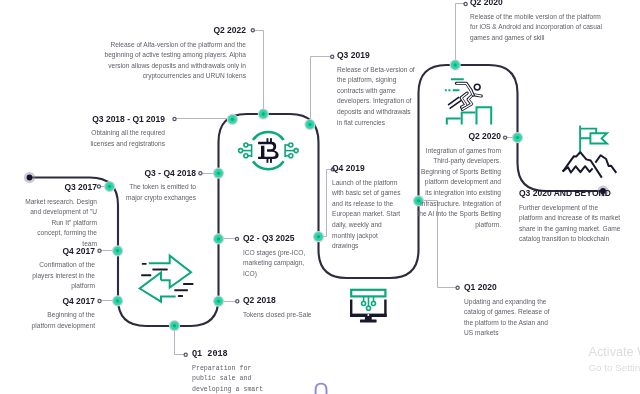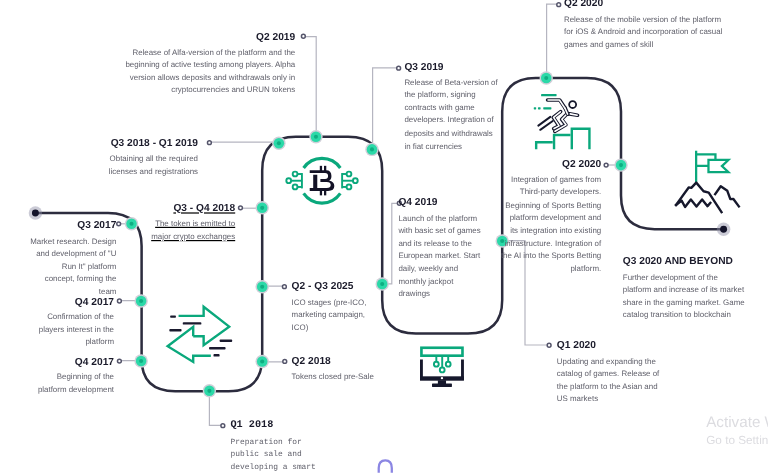--- a/index.html
+++ b/index.html
@@ -279,30 +279,30 @@
     <g fill="none" stroke="#16182c" stroke-width="2.0" stroke-linejoin="round" stroke-linecap="butt">
       <path d="M 562.8 171.6 L 573.9 156.2 L 576.1 156.6 L 580.2 152.2 L 586.3 159.4 L 590.6 160.5 L 601.8 177.6"></path>
       <path d="M 562.6 171.4 L 568.0 167.2 L 570.9 172.5 L 575.7 166.3 L 580.4 172.1 L 585.1 166.2 L 589.6 171.8 L 592.6 168.4"></path>
       <path d="M 595.4 162.6 L 600.6 155.2 L 606.1 159.0 L 608.6 165.9 L 611.0 165.7 L 616.3 172.8"></path>
     </g>
   </g>
 
 </svg>
 
 <div class="milestone right" style="left:102px;top:25px;width:144px;">
-  <div class="ms-title">Q2 2019</div>
+  <div class="ms-title">Q2 2022</div>
   <div class="ms-body">Release of Alfa-version of the platform and the beginning of active testing among players. Alpha version allows deposits and withdrawals only in cryptocurrencies and URUN tokens</div>
 </div>
 
 <div class="milestone right" style="left:89px;top:113.5px;width:76px;">
   <div class="ms-title">Q3 2018 - Q1 2019</div>
   <div class="ms-body">Obtaining all the required licenses and registrations</div>
 </div>
 
-<div class="milestone right" style="left:125px;top:167.5px;width:71px;text-decoration:underline;">
+<div class="milestone right" style="left:125px;top:167.5px;width:71px;">
   <div class="ms-title">Q3 - Q4 2018</div>
   <div class="ms-body">The token is emitted to major crypto exchanges</div>
 </div>
 
 <div class="milestone right" style="left:25px;top:182px;width:72px;">
   <div class="ms-title">Q3 2017</div>
   <div class="ms-body">Market research. Design and development of "U Run It" platform concept, forming the team</div>
 </div>
 
 <div class="milestone right" style="left:30px;top:245.5px;width:65px;">
@@ -348,21 +348,21 @@
 <div class="milestone right" style="left:417px;top:131px;width:84px;">
   <div class="ms-title">Q2 2020</div>
   <div class="ms-body">Integration of games from Third-party developers. Beginning of Sports Betting platform development and its integration into existing infrastructure. Integration of the AI into the Sports Betting platform.</div>
 </div>
 
 <div class="milestone left" style="left:464px;top:282px;width:88px;">
   <div class="ms-title">Q1 2020</div>
   <div class="ms-body">Updating and expanding the catalog of games. Release of the platform to the Asian and US markets</div>
 </div>
 
-<div class="milestone left" style="left:519px;top:212px;width:104px;">
+<div class="milestone left" style="left:519px;top:188px;width:104px;">
   <div class="ms-title">Q3 2020 AND BEYOND</div>
   <div class="ms-body">Further development of the platform and increase of its market share in the gaming market. Game catalog transition to blockchain</div>
 </div>
 
 <div class="watermark wm1" style="left:588.5px;top:345px;">Activate W</div>
 <div class="watermark wm2" style="left:588.5px;top:361.5px;">Go to Settin</div>
 
 </div>
 
 </body></html>

